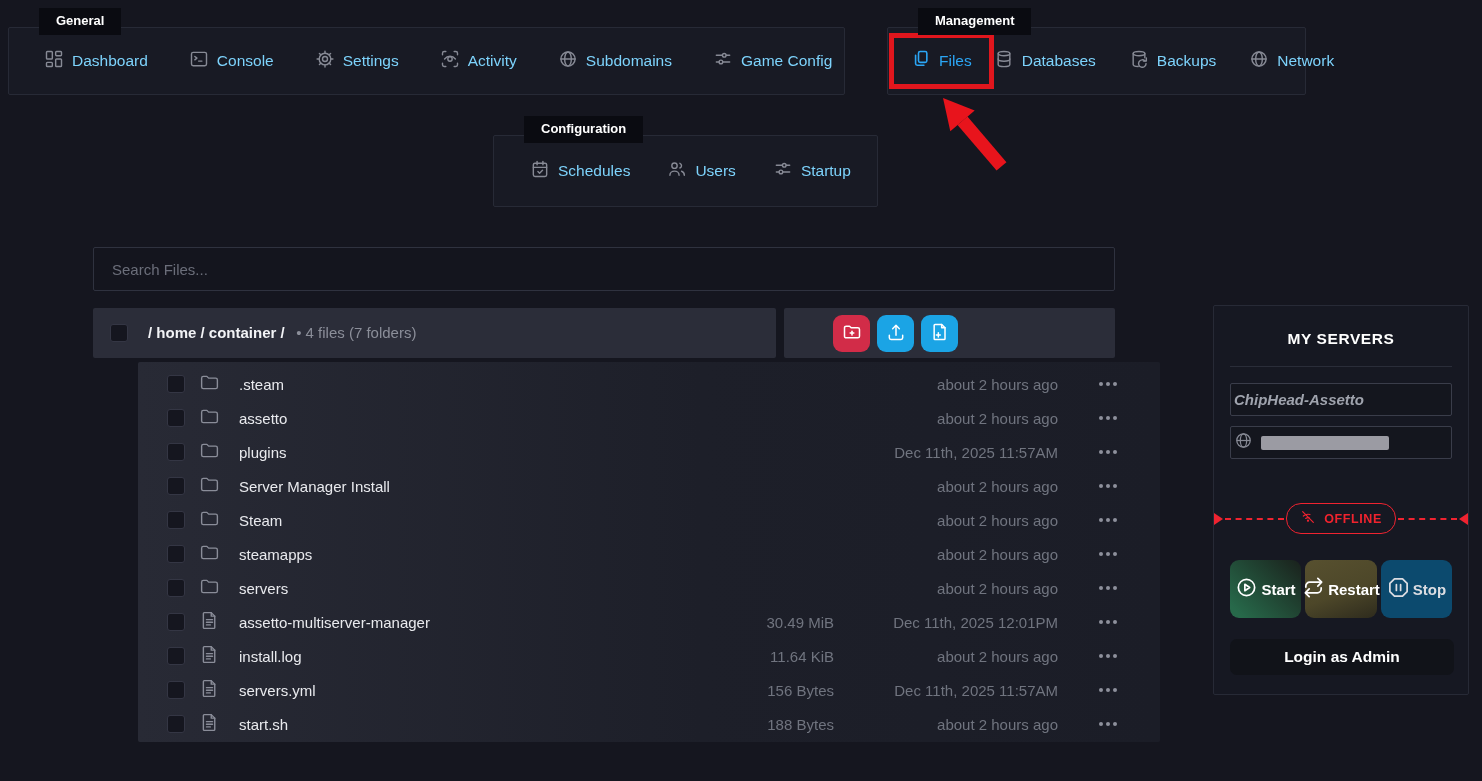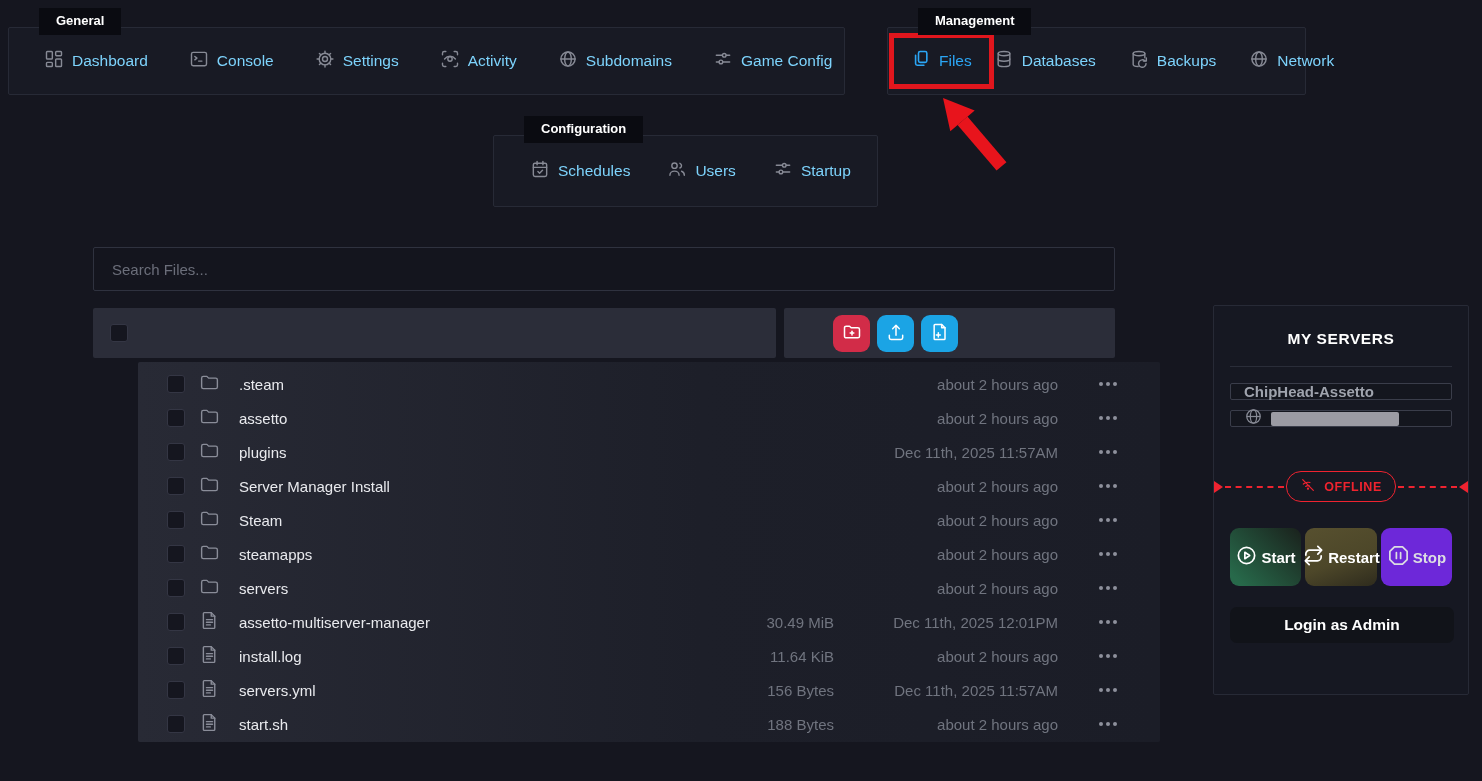--- a/index.html
+++ b/index.html
@@ -116,23 +116,23 @@
   #server-panel {
     position:absolute; left:1213px; top:305px; width:256px; height:390px;
     background:#161822; border:1px solid #272a36; border-radius:2px;
   }
   #panel-title {
     text-align:center; margin-top:24px;
     font-size:15.5px; font-weight:bold; letter-spacing:0.6px; color:#ffffff;
   }
   #panel-divider { border-top:1px solid #2a2d39; margin:18px 16px 0; }
   .side-box {
-    margin:0 16px; height:17px;
+    margin:0 16px; height:33px;
     border:1px solid #3a3d4a; border-radius:2px; background:#14161e;
-    display:flex; align-items:center; padding:0 13px;
+    display:flex; align-items:center; padding:0 3px;font-style:italic;
   }
   #server-name-box { margin-top:16px; }
   #server-name { font-size:15px; font-weight:bold; color:#9fa3ad; }
   #server-addr-box { margin-top:10px; gap:8px; }
   #server-addr-box svg { stroke:#878a95; fill:none; stroke-width:1.6; }
   #addr-redacted { width:128px; height:14px; background:#9b9ba3; border-radius:2px; }
 
   #offline-row {
     margin-top:44px;
     display:flex; align-items:center; width:100%;
@@ -152,21 +152,21 @@
   #power-row { display:flex; gap:4px; margin:26px 16px 0; }
   .pwr-btn {
     width:72px; height:58px; border:none; border-radius:9px;
     display:flex; flex-direction:row; align-items:center; justify-content:center; gap:3px;
     font-family:"Liberation Sans", sans-serif;
     font-size:15px; font-weight:bold; color:#ffffff; cursor:pointer;
   }
   .pwr-btn svg { stroke:#ffffff; fill:none; stroke-width:1.8; stroke-linecap:round; stroke-linejoin:round; }
   #start-btn   { background:linear-gradient(225deg,#1a211c 0%, #27694a 90%); }
   #restart-btn { background:linear-gradient(160deg,#57502f 0%, #4d4729 55%, #2e2b1d 100%); }
-  #stop-btn    { background:#6d28d9; color:#dcdde2; }
+  #stop-btn    { background:#0c4a6e; color:#dcdde2; }
   #stop-btn svg { stroke:#dcdde2; }
   #admin-btn {
     margin:21px 16px 0; width:224px; height:36px;
     background:#111319; border:none; border-radius:7px;
     color:#ffffff; font-size:15.5px; font-weight:bold;
     font-family:"Liberation Sans", sans-serif; cursor:pointer;
   }
 </style>
 </head>
 <body>
@@ -320,20 +320,24 @@
   <polygon points="10,6 41.7,18.4 17.3,39.2" fill="#e8141c"></polygon>
   <line x1="29.5" y1="28.8" x2="68.5" y2="74.4" stroke="#e8141c" stroke-width="13"></line>
 </svg>
 
 <div id="search-wrap">
   <input id="search-input" type="text" placeholder="Search Files..." style="">
 </div>
 
 <div class="bc-bar" id="bc-left">
   <div class="cb"></div>
+  <div>
+    <span id="bc-path">/ home / container /</span>
+    <span id="bc-summary">• 4 files (7 folders)</span>
+  </div>
 </div>
 
 <div class="bc-bar" id="bc-right">
   <button class="act-btn" id="new-folder-btn">
     <span><svg width="20" height="20" viewBox="0 0 24 24">
           <path d="M3 7a2 2 0 0 1 2-2h4l2 2h8a2 2 0 0 1 2 2v8a2 2 0 0 1-2 2H5a2 2 0 0 1-2-2z"></path>
           <line x1="12" y1="11" x2="12" y2="15.5"></line>
           <line x1="9.8" y1="13.2" x2="14.2" y2="13.2"></line>
         </svg></span>
   </button>

